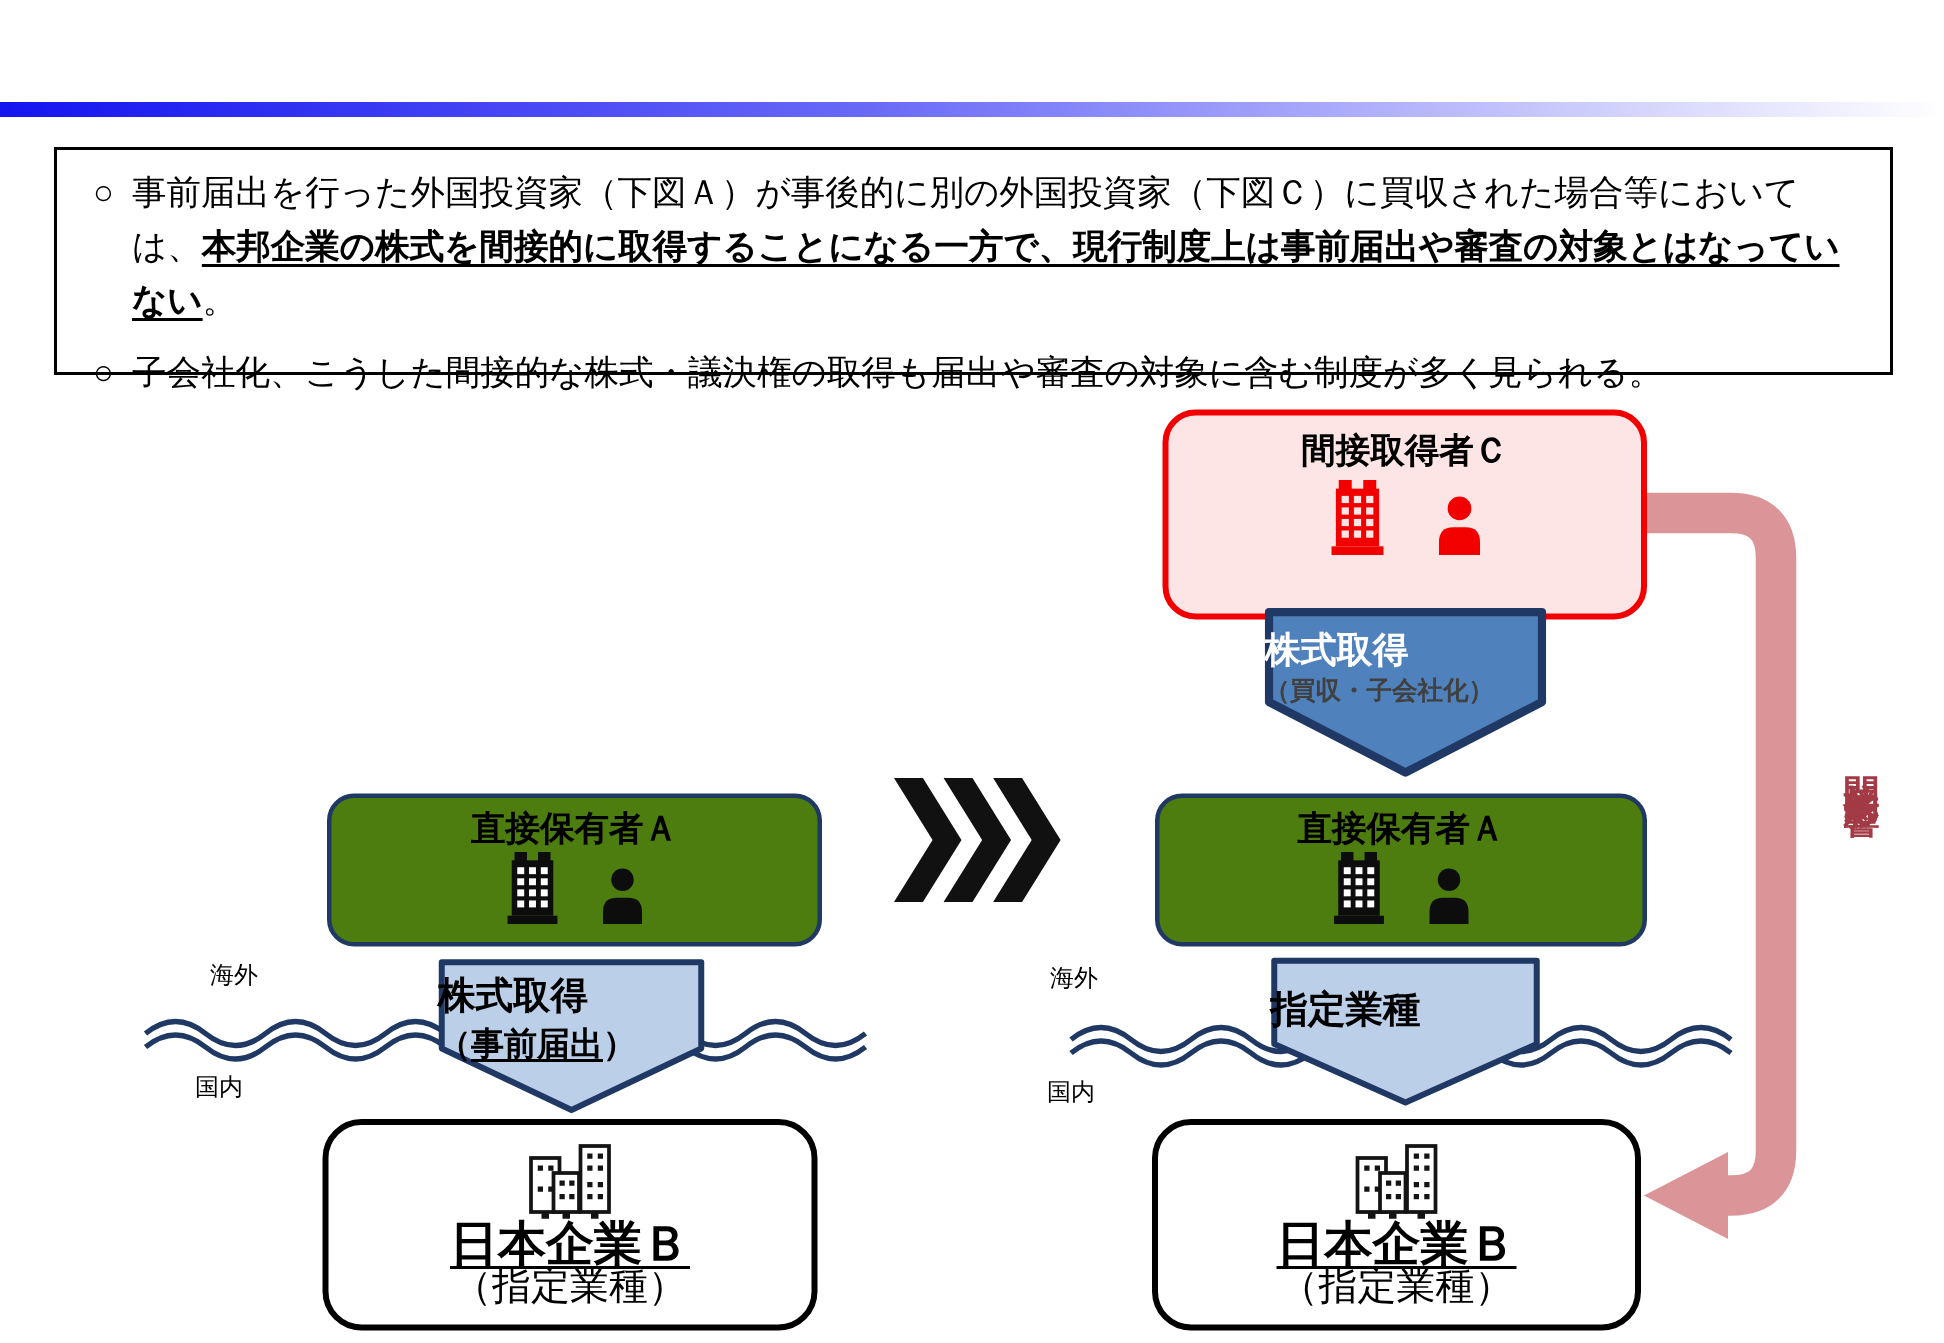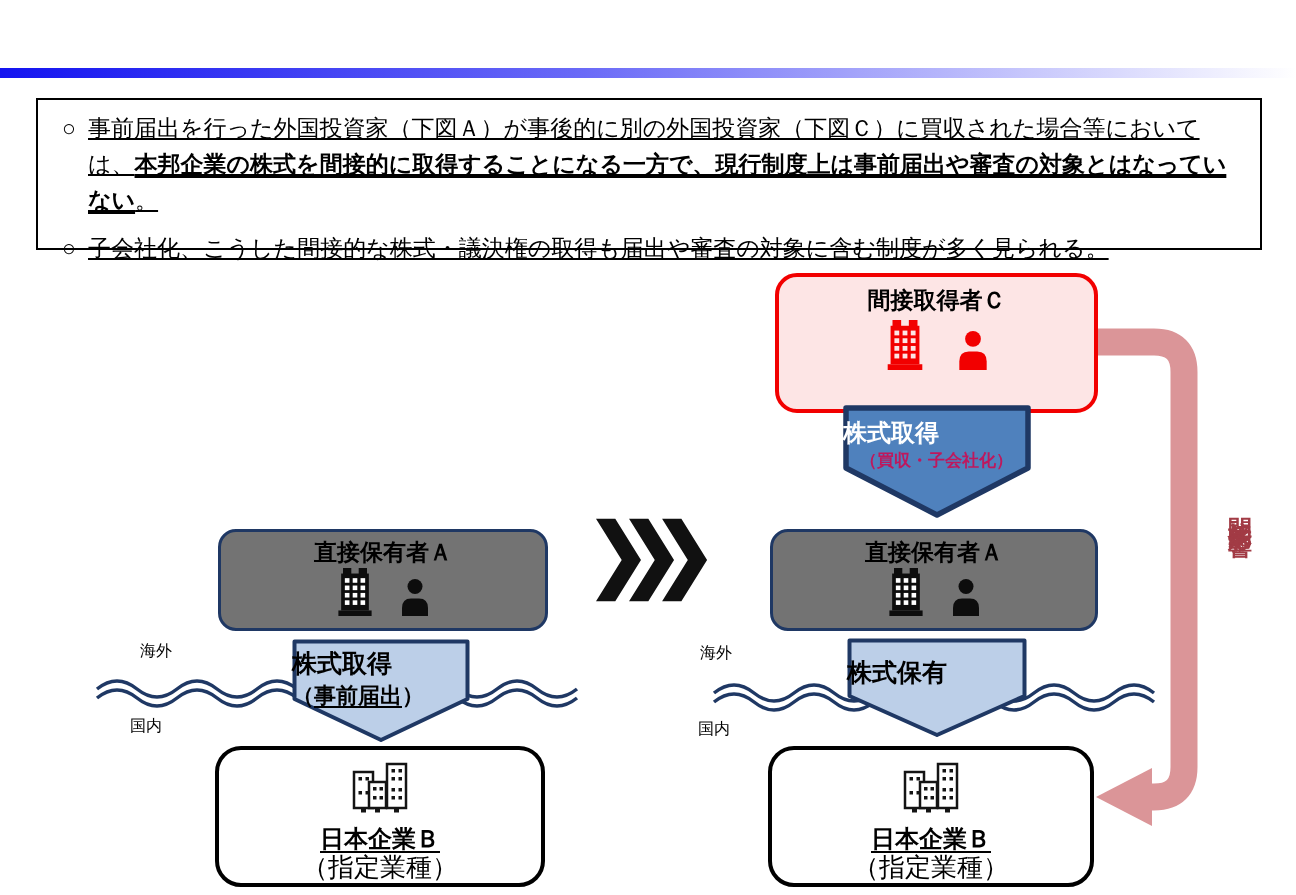--- a/index.html
+++ b/index.html
@@ -22,41 +22,41 @@
     font-size:29px;font-weight:800;letter-spacing:1px;}
   .accent-bar{position:absolute;left:0;top:68px;width:100%;height:10px;
     background:linear-gradient(to right,var(--accent-bar) 0%, #6a6af7 45%, #ffffff 100%);}
 
   
   .summary-box{position:absolute;left:36px;top:98px;width:1226px;height:152px;
     border:2px solid #000;background:#fff;box-sizing:border-box;padding:10px 14px 8px 12px;}
   .bullet-row{display:flex;align-items:flex-start;font-size:23px;line-height:36px;}
   .bullet-row + .bullet-row{margin-top:12px;}
   .bullet-marker{flex:0 0 38px;text-align:center;font-size:23px;line-height:36px;}
-  .bullet-text{flex:1;text-decoration:underline;}
+  .bullet-text{flex:1;}
   .emph{font-weight:800;text-decoration:underline;text-decoration-thickness:2px;text-underline-offset:4px;}
 
   
   .abs{position:absolute;box-sizing:border-box;}
-  .holder-box{border:3.5px solid var(--navy);border-radius:18px;background:#737373;
+  .holder-box{border:3.5px solid var(--navy);border-radius:18px;background:#4d7c0f;
     display:flex;flex-direction:column;align-items:center;padding-top:6px;z-index:3;}
   .holder-box .box-label{font-size:23px;font-weight:800;line-height:28px;}
   .icon-row{display:flex;align-items:flex-end;gap:26px;margin-top:2px;}
 
   .company-box{border:4px solid #000;border-radius:26px;background:#fff;
     display:flex;flex-direction:column;align-items:center;padding-top:8px;z-index:3;}
-  .company-name{font-size:24px;font-weight:800;text-decoration:underline;
-    text-decoration-thickness:2px;text-underline-offset:4px;line-height:30px;margin-top:10px;}
+  .company-name{font-size:32px;font-weight:800;text-decoration:underline;
+    text-decoration-thickness:2px;text-underline-offset:4px;line-height:30px;margin-top:0;}
   .company-type{font-size:26px;line-height:26px;}
 
   .pent-wrap{z-index:4;}
   .pent-wrap svg{position:absolute;left:0;top:0;}
   .pent-text{position:absolute;left:0;right:0;text-align:left;}
   .arrow-main-dark{top:12px;font-size:24px;font-weight:800;color:#fff;}
-  .arrow-sub-dark{top:44px;font-size:17px;font-weight:800;color:#be185d;padding-left:17px;}
+  .arrow-sub-dark{top:44px;font-size:17px;font-weight:800;color:#404040;}
   .arrow-main-light{top:8px;font-size:25px;font-weight:800;color:#000;}
   .arrow-sub-light{top:42px;font-size:22px;font-weight:800;color:#000;}
   .u-inner{text-decoration:underline;text-decoration-thickness:2px;text-underline-offset:3px;}
   .hold-label{top:18px;font-size:25px;font-weight:800;color:#000;}
 
   .side-label{position:absolute;font-size:16px;line-height:28px;z-index:2;}
 
   .effect-label{position:absolute;writing-mode:vertical-rl;text-orientation:upright;
     font-size:24px;font-weight:800;color:var(--effect-text);letter-spacing:4px;z-index:2;}
 
@@ -280,21 +280,21 @@
           </g>
         </svg>
       </span>
     </div>
   </div>
 
   <div class="abs pent-wrap" style="left:847px;top:638px;width:180px;height:100px;">
     <svg width="180" height="100" viewBox="0 0 180 100">
       <polygon points="2.5,2.5 177.5,2.5 177.5,58 90,97 2.5,58" style="fill:var(--arrow-light-fill,#BCCFE8);stroke:var(--navy,#1F3864);" stroke-width="4" stroke-linejoin="round"></polygon>
     </svg>
-    <div class="pent-text hold-label">株式保有</div>
+    <div class="pent-text hold-label">指定業種</div>
   </div>
 
   <div class="abs company-box" style="left:768px;top:746px;width:326px;height:141px;">
     <span>
       <svg width="66" height="56" viewBox="0 0 66 56">
         <g fill="#ffffff" stroke="#141414" stroke-width="2.5">
           <rect x="7" y="14" width="19" height="36"></rect>
           <rect x="40" y="6" width="19" height="44"></rect>
           <rect x="22" y="24" width="17" height="26"></rect>
         </g>

